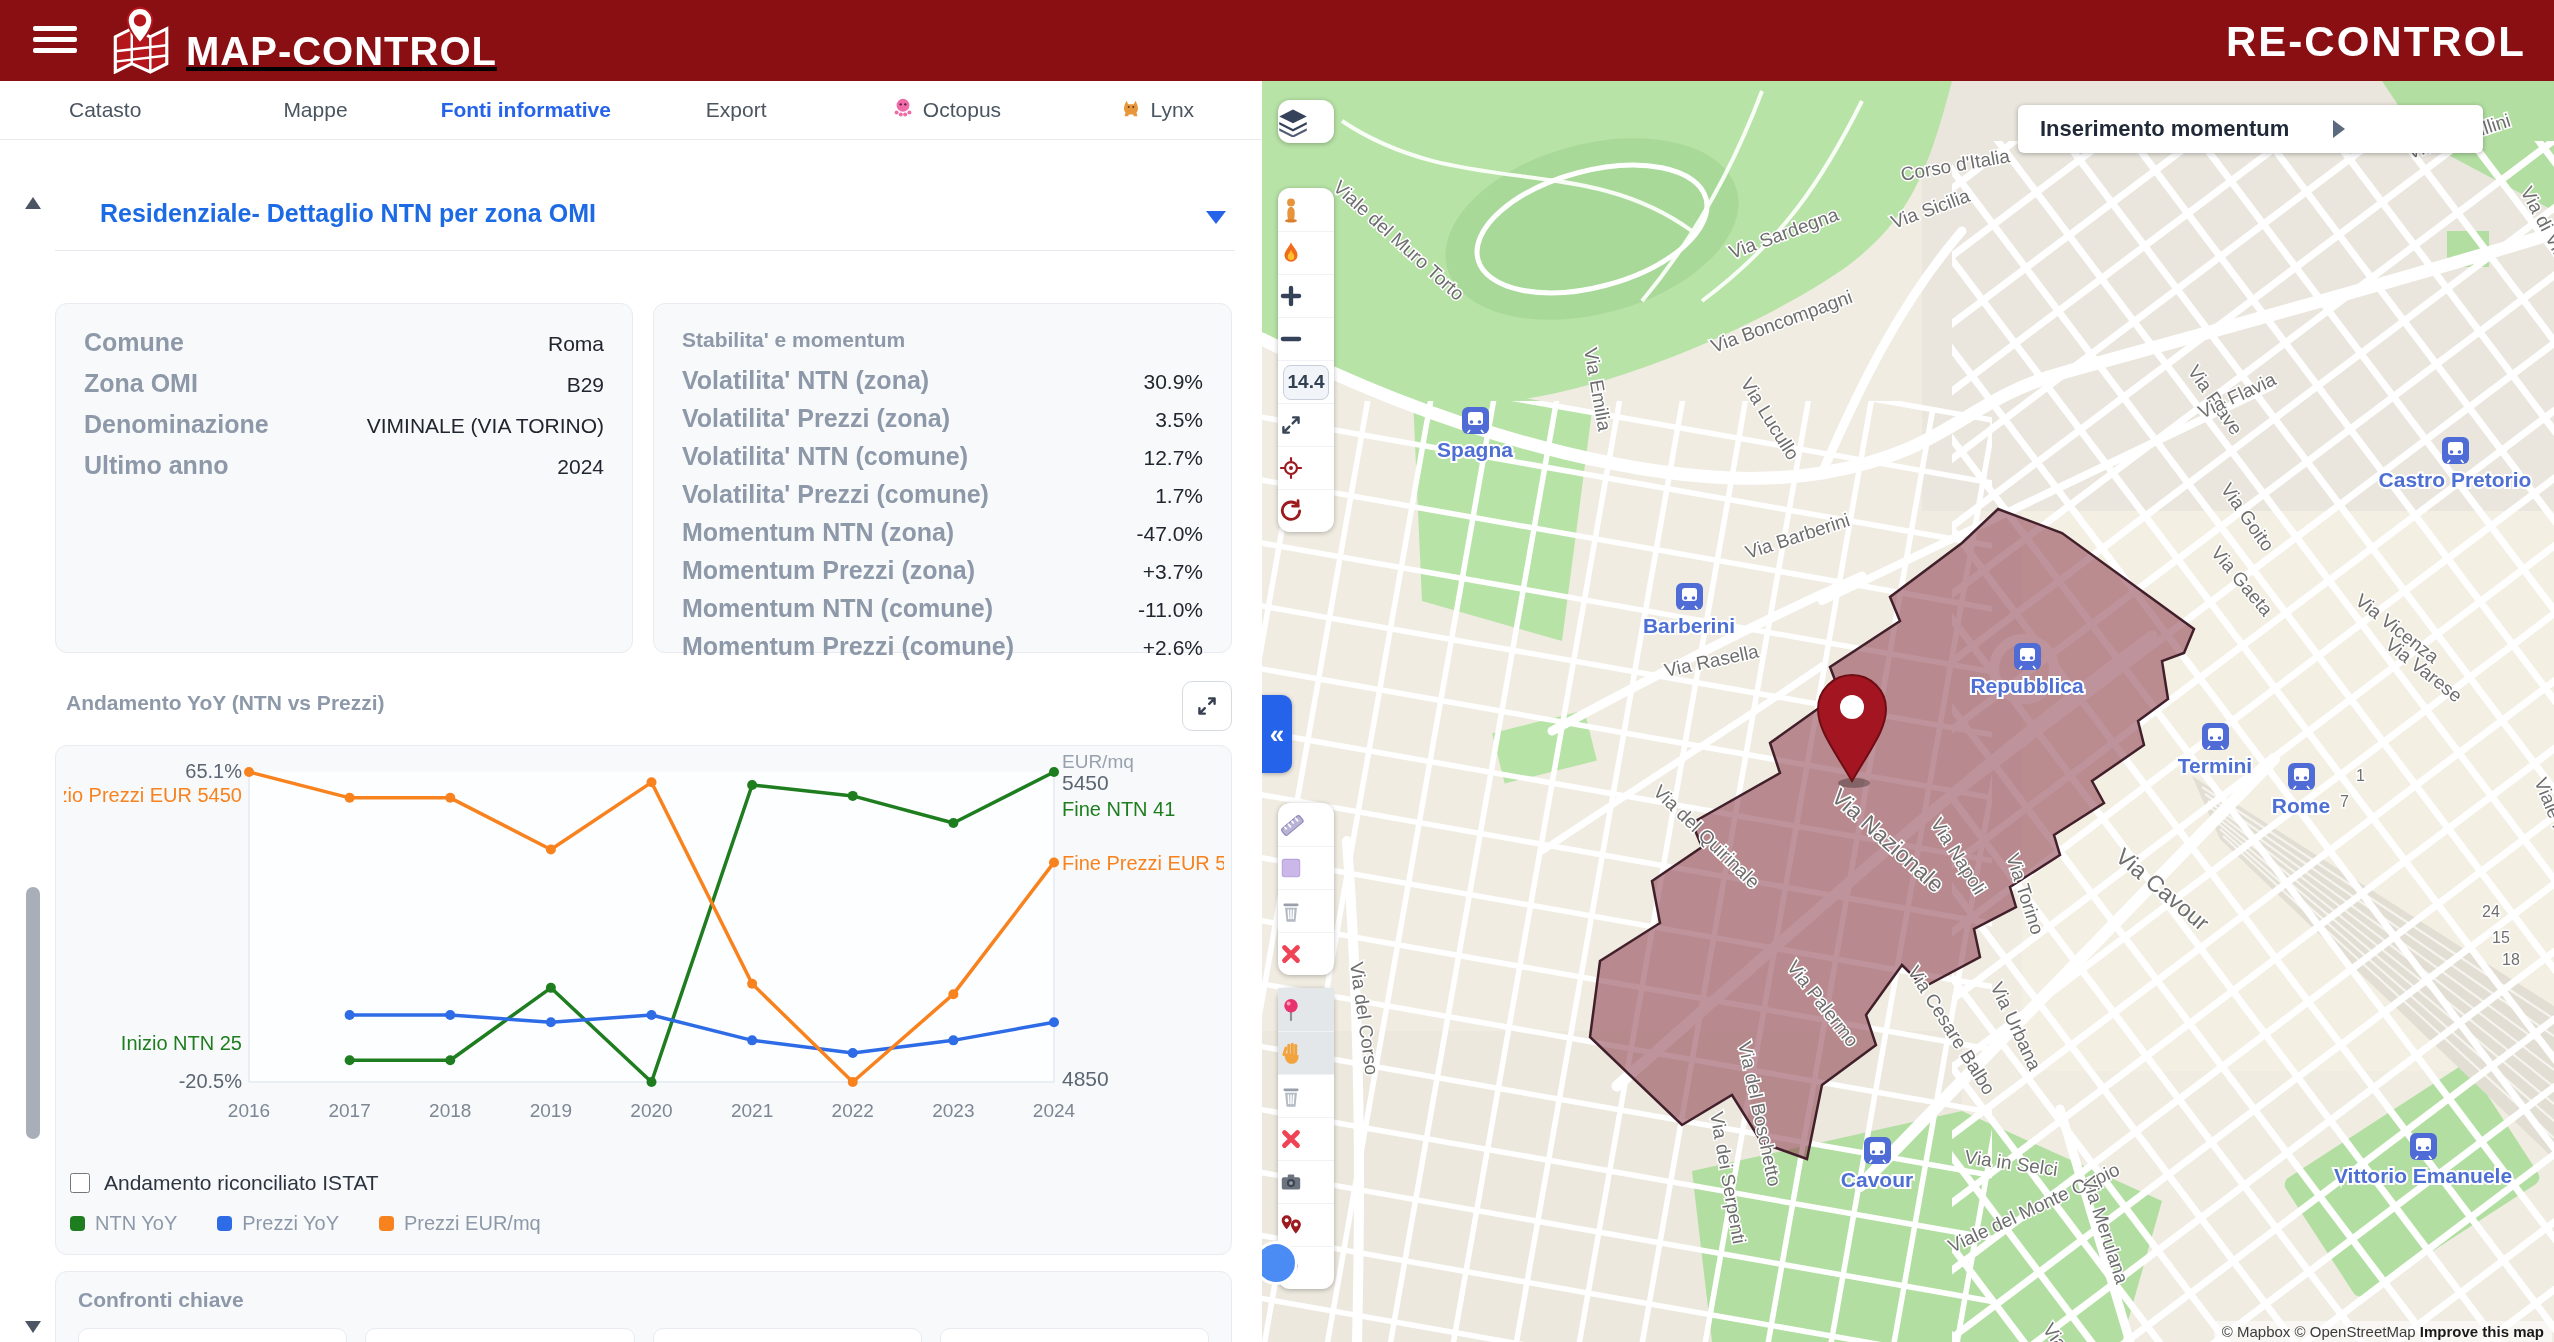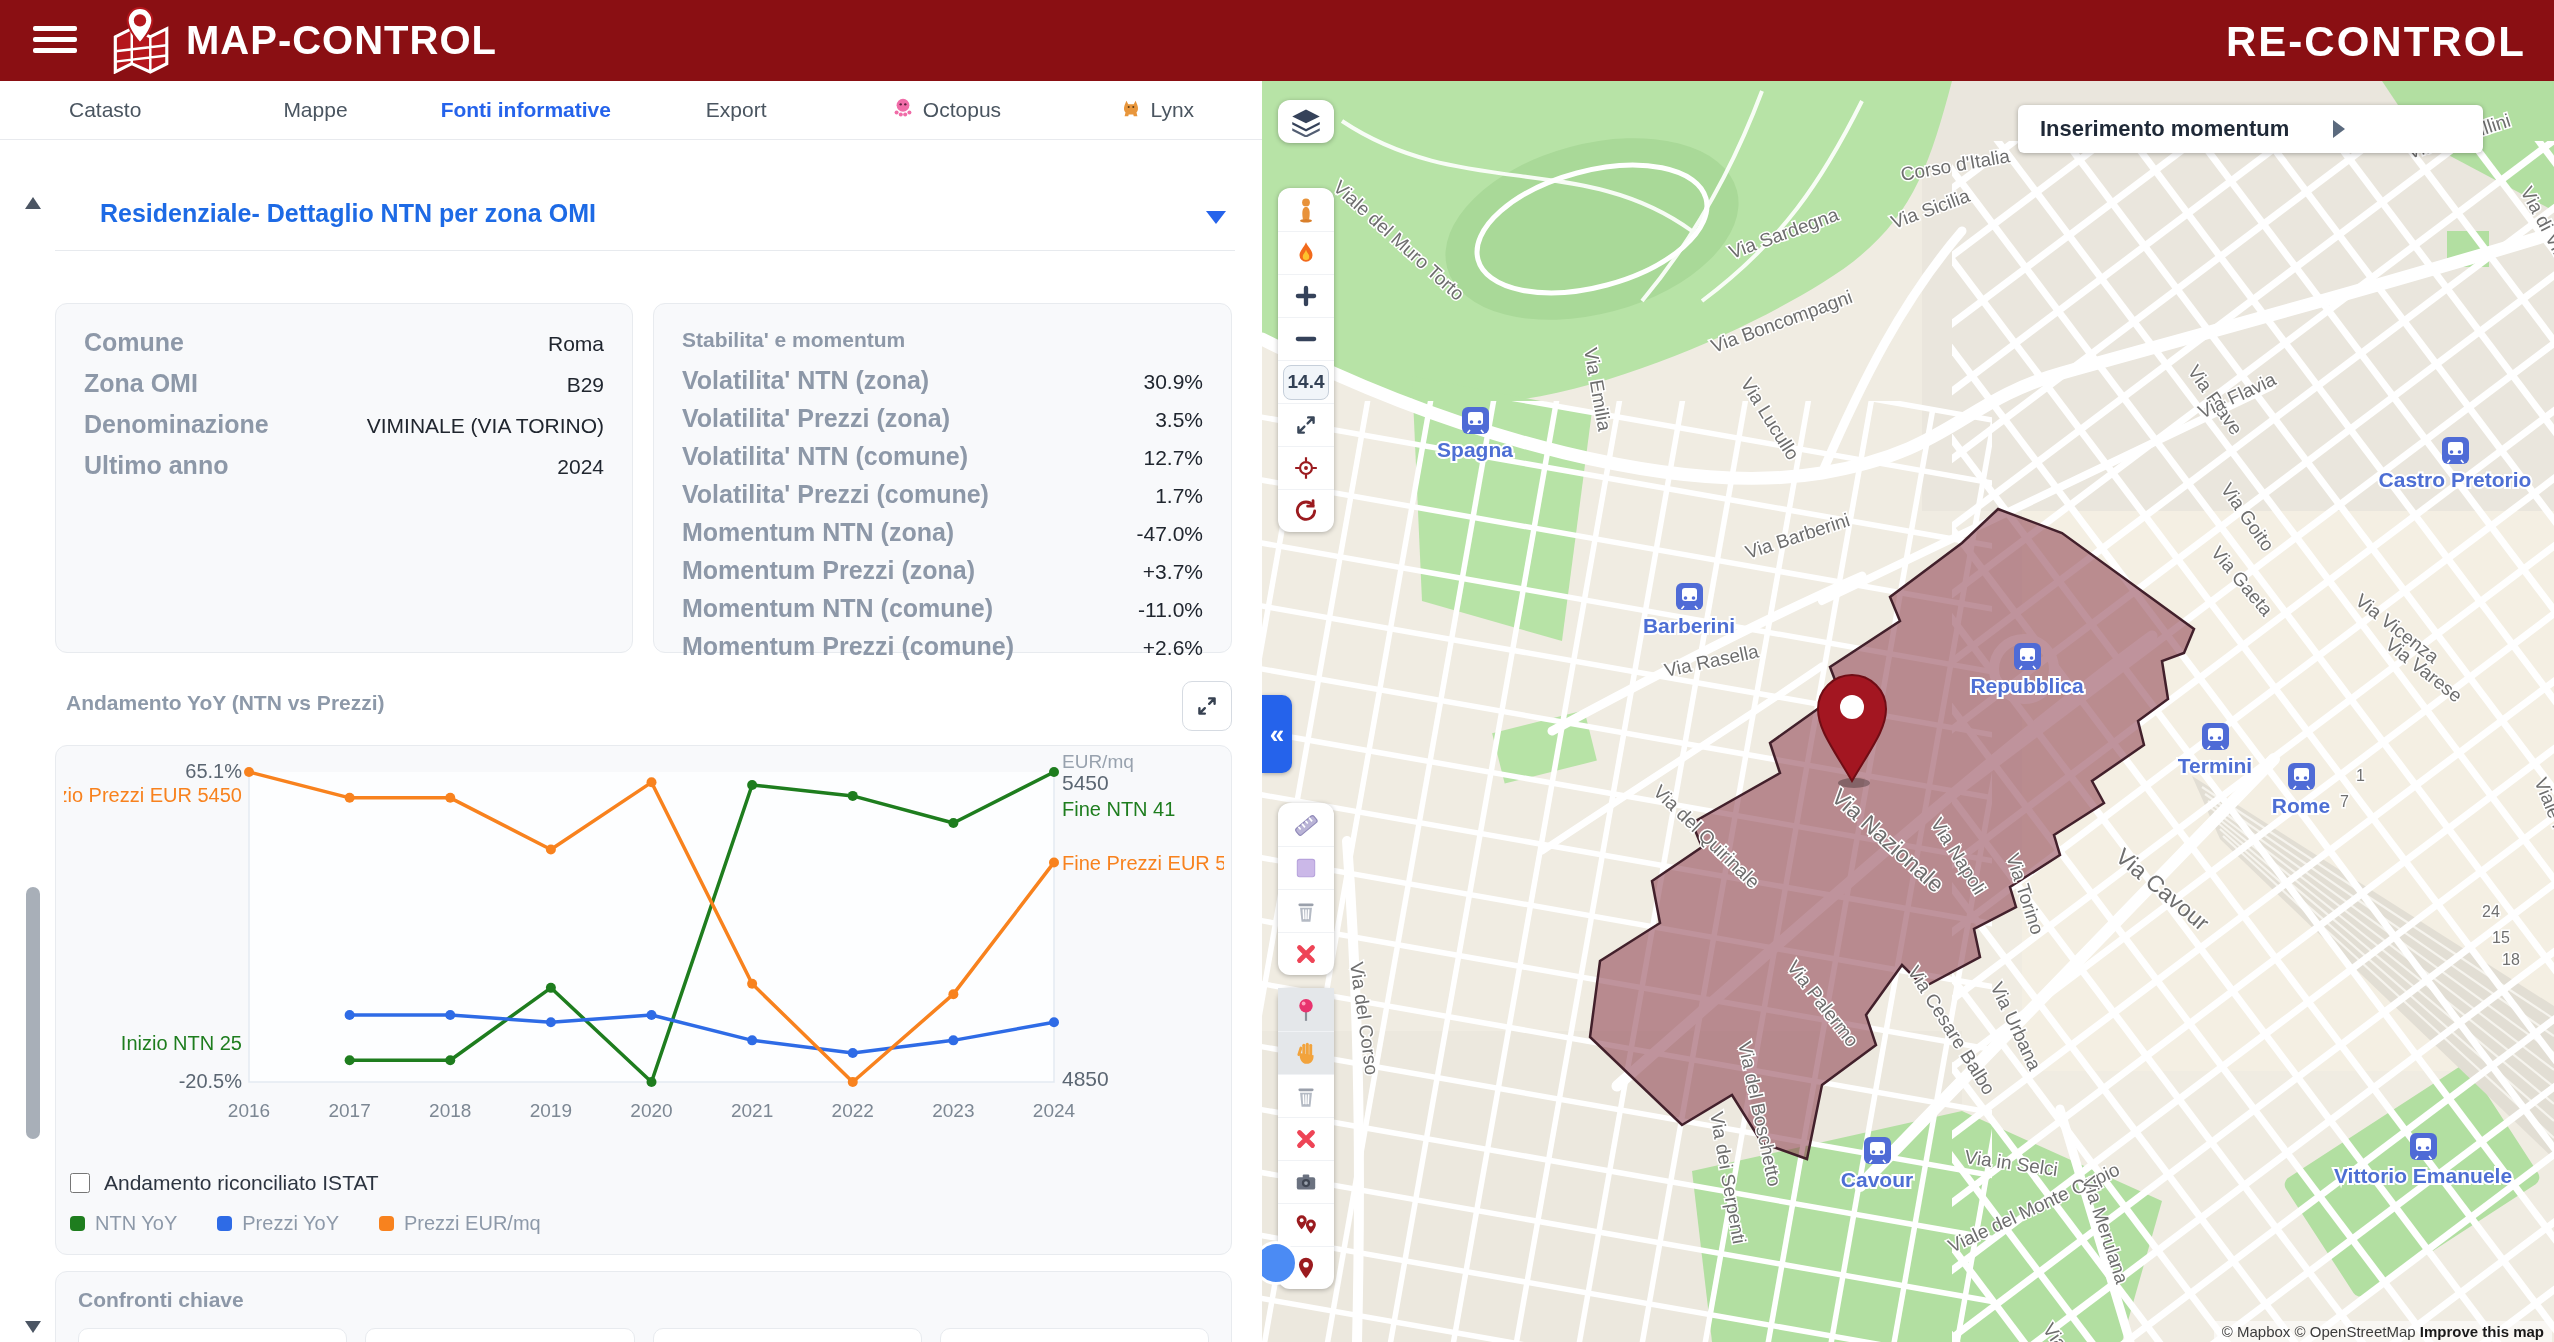--- a/index.html
+++ b/index.html
@@ -3,21 +3,21 @@
 <meta charset="utf-8">
 <style>
   * { margin:0; padding:0; box-sizing:border-box; }
   body { font-family:"Liberation Sans", sans-serif; overflow:hidden; background:#fff; }
   #app { position:relative; width:2554px; height:1342px; overflow:hidden; background:#fff; }
 
   
   #header { position:absolute; left:0; top:0; width:2554px; height:81px; background:#8a0f13; display:flex; align-items:center; }
   .hamburger { position:absolute; left:33px; top:26px; width:44px; height:30px; cursor:pointer; }
   .hamburger span { display:block; height:5px; background:#fff; border-radius:2px; margin-bottom:6px; }
-  .logo-wrap { position:absolute; left:108px; top:6px; display:flex; align-items:center; gap:14px; }
+  .logo-wrap { position:absolute; left:108px; top:6px; display:flex; align-items:flex-end; gap:14px;text-decoration:underline; }
   .logo-text { color:#fff; font-size:40px; font-weight:800; letter-spacing:1px; }
   .brand-right { position:absolute; right:28px; top:18px; color:#fff; font-size:42px; font-weight:800; letter-spacing:2px; }
 
   
   #left-panel { position:absolute; left:0; top:81px; width:1262px; height:1261px; background:#fff; overflow:hidden; z-index:3; }
   #tabs-row { position:absolute; left:0; top:0; width:1262px; height:59px; display:flex; border-bottom:1px solid #e8eaee; }
   .tab { flex:1; display:flex; align-items:center; justify-content:center; gap:9px; font-size:21px; color:#4a5560; cursor:pointer; }
   .tab.active { color:#2563eb; font-weight:700; }
   #subtabs-row { position:absolute; left:10px; top:59px; width:1242px; height:51px; display:flex; border-bottom:1px solid #e8eaee; }
   .subtab { flex:1; position:relative; display:flex; align-items:center; justify-content:center; font-size:21px; color:#4a5560; cursor:pointer; }
@@ -57,21 +57,21 @@
   .legend-dot { width:15px; height:15px; border-radius:4px; }
 
   #comparisons-card { left:55px; top:1190px; width:1177px; height:160px; padding:16px 22px; }
   .mini-row { display:flex; gap:18px; margin-top:16px; }
   .mini-card { width:272px; height:80px; background:#fff; border:1px solid #e8ebef; border-radius:10px; padding:12px 14px; font-size:19px; color:#8d98a8; }
 
   
   #map { position:absolute; left:1262px; top:81px; width:1292px; height:1261px; overflow:hidden; background:#f0ece2; }
   .map-card { position:absolute; background:#fff; border-radius:12px; box-shadow:0 1px 5px rgba(0,0,0,.28); }
   .tb { position:absolute; left:16px; width:56px; }
-  .tb-item { width:56px; height:43px; display:flex; align-items:center; justify-content:center; border-top:1px solid #f0f2f5; cursor:pointer; }
+  .tb-item { width:56px; height:43px; display:flex; align-items:center; justify-content:flex-start; border-top:1px solid #f0f2f5; cursor:pointer; }
   .tb-item:first-child { border-top:none; }
   .tb-item.selected { background:#e4e7ea; }
   .zoom-badge { margin:4px 5px; width:46px; height:35px; border:1.5px solid #c6cfda; background:#f1f5f9; border-radius:8px; display:flex; align-items:center; justify-content:center; font-size:19px; font-weight:700; color:#334155; }
   #collapse-handle { position:absolute; left:0; top:614px; width:30px; height:78px; background:#2563eb; border-radius:0 10px 10px 0; color:#fff; font-size:26px; font-weight:700; display:flex; align-items:center; justify-content:center; cursor:pointer; box-shadow:0 1px 4px rgba(0,0,0,.3); }
   #perizie-panel { position:absolute; left:756px; top:24px; width:465px; height:48px; background:#fff; border-radius:6px; box-shadow:0 1px 5px rgba(0,0,0,.3); display:flex; align-items:center; padding:0 22px; gap:44px; }
   #perizie-panel .pp-label { font-size:22px; font-weight:600; color:#1f2937; }
   .tri-right { width:0; height:0; border-top:9px solid transparent; border-bottom:9px solid transparent; border-left:12px solid #5b6a7e; cursor:pointer; }
   #attribution { position:absolute; right:2px; bottom:0; background:rgba(255,255,255,.6); padding:2px 8px; font-size:15px; color:#3c3c3c; white-space:nowrap; }
   #attribution b { color:#1a1a1a; }
   #mapbox-circle { position:absolute; left:-8px; top:1160px; width:44px; height:44px; border-radius:50%; background:#4b8bf4; border:3px solid #fff; z-index:1; }

